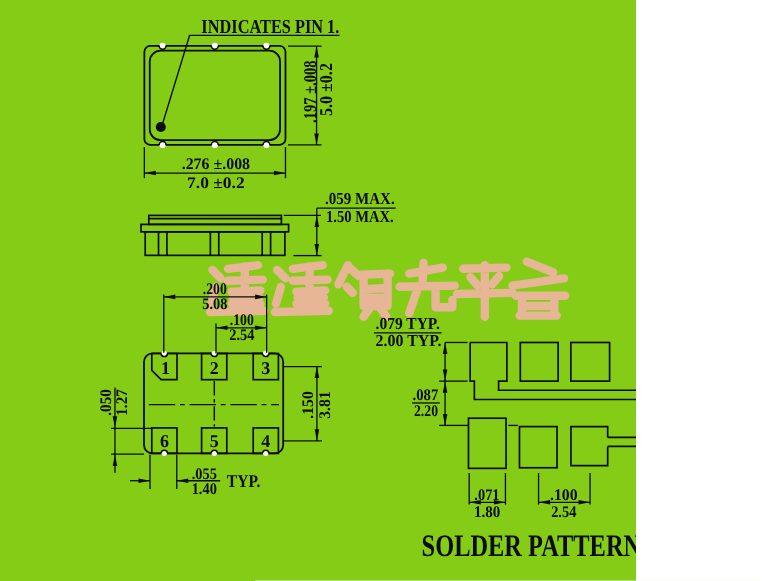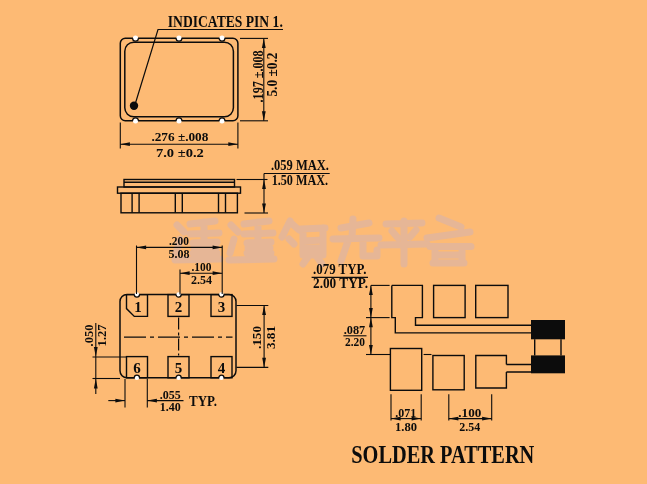--- a/index.html
+++ b/index.html
@@ -1,16 +1,16 @@
 <!DOCTYPE html>
 <html><head>
 <meta charset="utf-8">
 <style>
 html,body{margin:0;padding:0;background:#ffffff;}
-#page{position:relative;width:647px;height:484px;background:#fdba74;overflow:hidden;}
+#page{position:relative;width:530px;height:484px;background:#84cc16;overflow:hidden;}
 svg{position:absolute;left:0;top:0;}
 .dim{font-family:"Liberation Serif",serif;font-weight:bold;fill:#0c0c0c;}
 </style>
 </head>
 <body>
 <div id="page">
 <svg width="647" height="484" viewBox="0 0 647 484">
 <defs>
 </defs>
 

